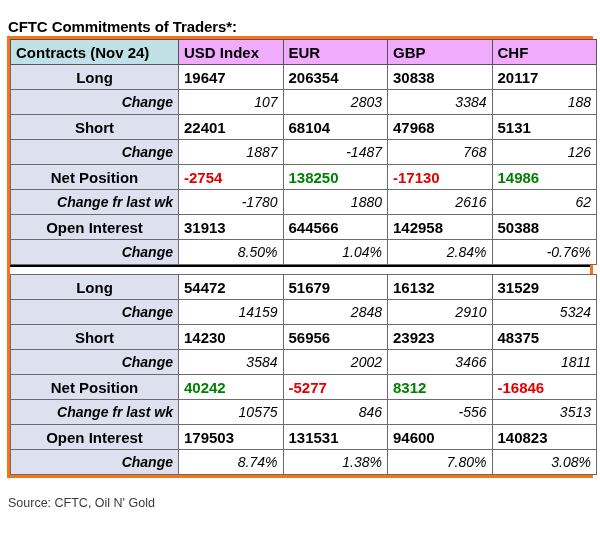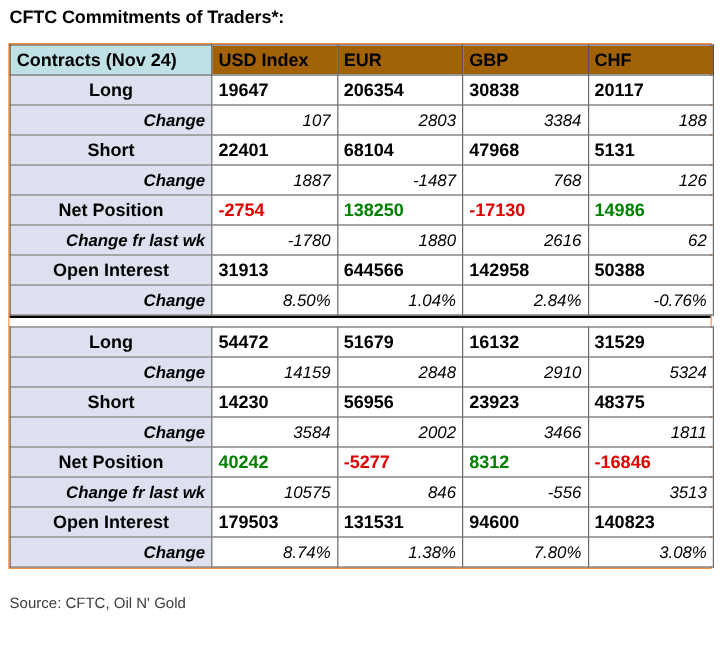--- a/index.html
+++ b/index.html
@@ -5,28 +5,28 @@
   html,body{margin:0;padding:0;}
   body{
     width:600px;height:543px;
     background:#ffffff;
     font-family:"Liberation Sans", sans-serif;
     overflow:hidden;
   }
   .page{position:relative;width:600px;height:543px;}
 
   .title{
-    position:absolute;left:8px;top:6px;
+    position:absolute;left:8px;top:18px;
     font-size:15px;font-weight:bold;color:#000;
     letter-spacing:-0.1px;
   }
 
   .tables{
     position:absolute;left:7px;top:36px;width:586px;
-    border:1px solid #f97316;
+    border:3px solid #f97316;
     box-sizing:border-box;
     background:#fff;
   }
 
   table{border-collapse:collapse;width:100%;table-layout:fixed;}
   col.c-label{width:168px;}
   col.c-data{width:104.5px;}
 
   td{
     height:25px;
@@ -34,21 +34,21 @@
     padding:0 5px;
     font-size:14px;
     color:#000;
     overflow:hidden;
     white-space:nowrap;
     box-sizing:border-box;
   }
 
   
   tr.hdr td{
-    background:#a16207;
+    background:#f0abfc;
     font-weight:bold;
     font-size:15px;
     text-align:left;
     border-color:#555;
   }
   tr.hdr td.lbl{background:#bfe0e4;}
 
   
   td.lbl{
     background:#dde1ef;

